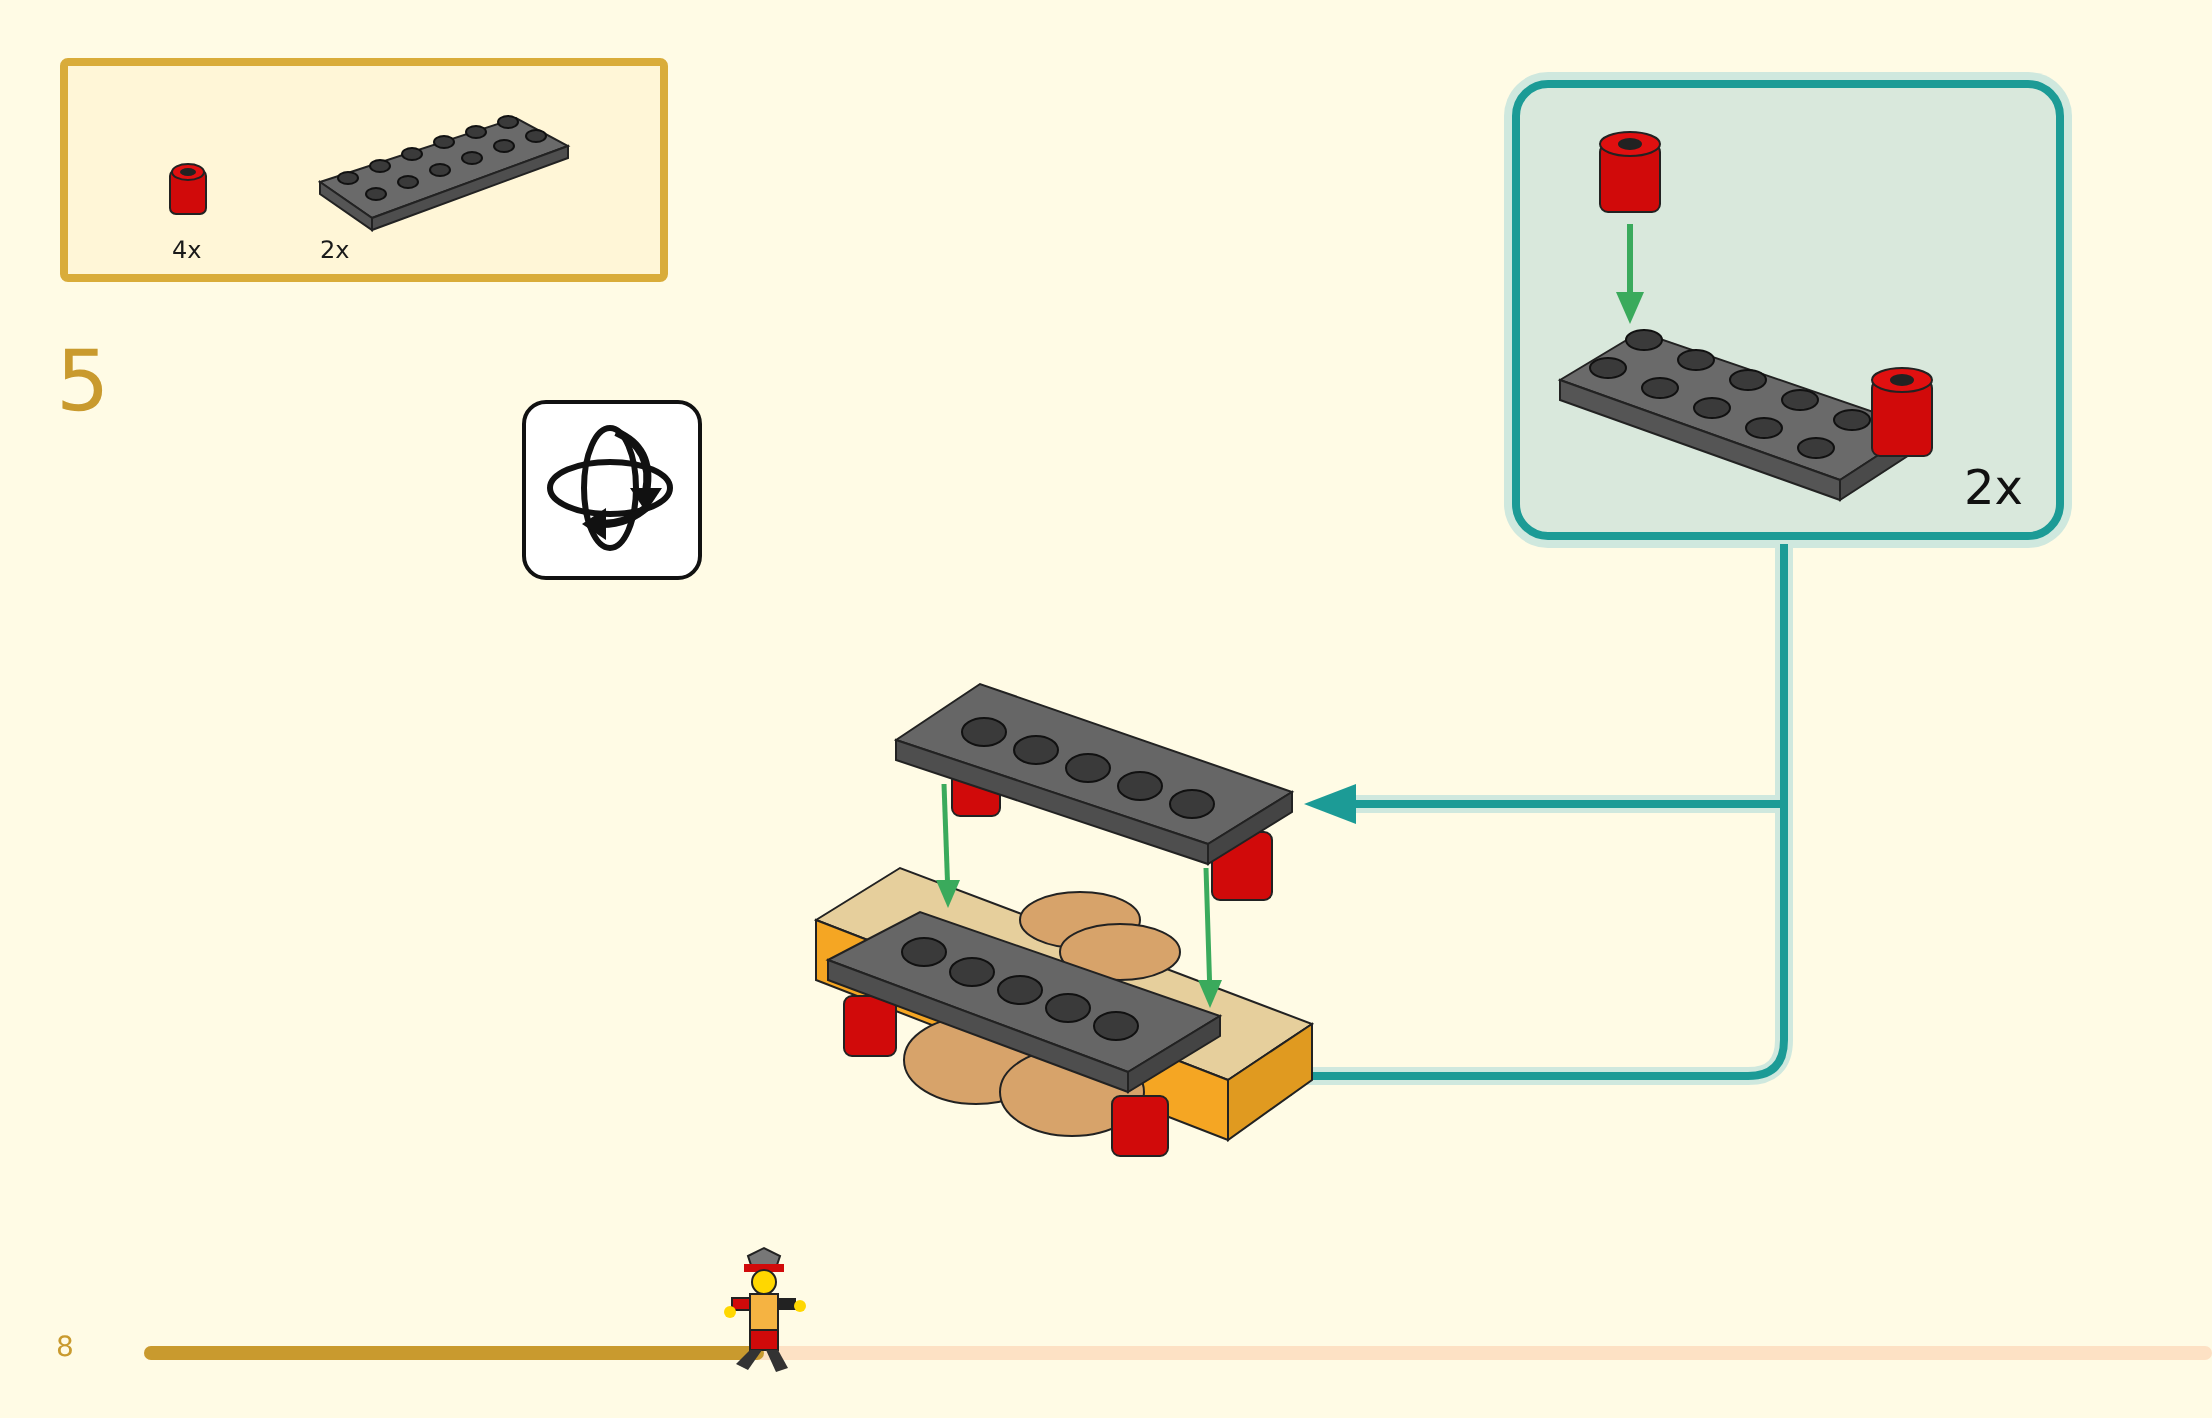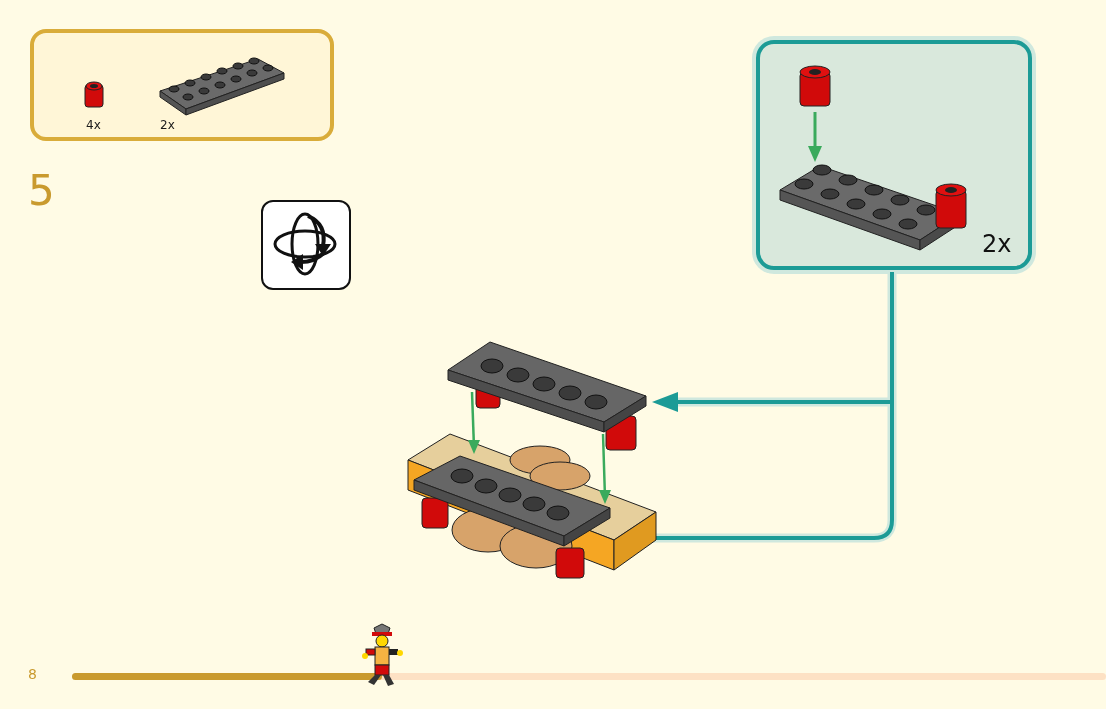--- a/index.html
+++ b/index.html
@@ -4,21 +4,21 @@
 <style>
   html, body { margin: 0; padding: 0; }
   body {
     width: 1106px; height: 709px; overflow: hidden; position: relative;
     background: #fffbe5;
     font-family: "Liberation Sans", sans-serif;
   }
   .abs { position: absolute; }
   .parts-box {
     left: 30px; top: 29px; width: 304px; height: 112px;
-    border: 4px solid #d9ac3a; border-radius: 16px; background: #fff6d7;
+    border: 4px solid #d9ac3a; border-radius: 4px; background: #fff6d7;
     box-sizing: border-box;
   }
   .qty { font-family: "DejaVu Sans", sans-serif; font-size: 12px; color: #1a1a1a; }
   .step-number {
     left: 28px; top: 166px; font-size: 42px; color: #c99a2e;
     font-family: "DejaVu Sans", sans-serif;
   }
   .rotate-icon {
     left: 261px; top: 200px; width: 90px; height: 90px; border: 2.5px solid #111;
     border-radius: 12px; background: #fff; box-sizing: border-box;

